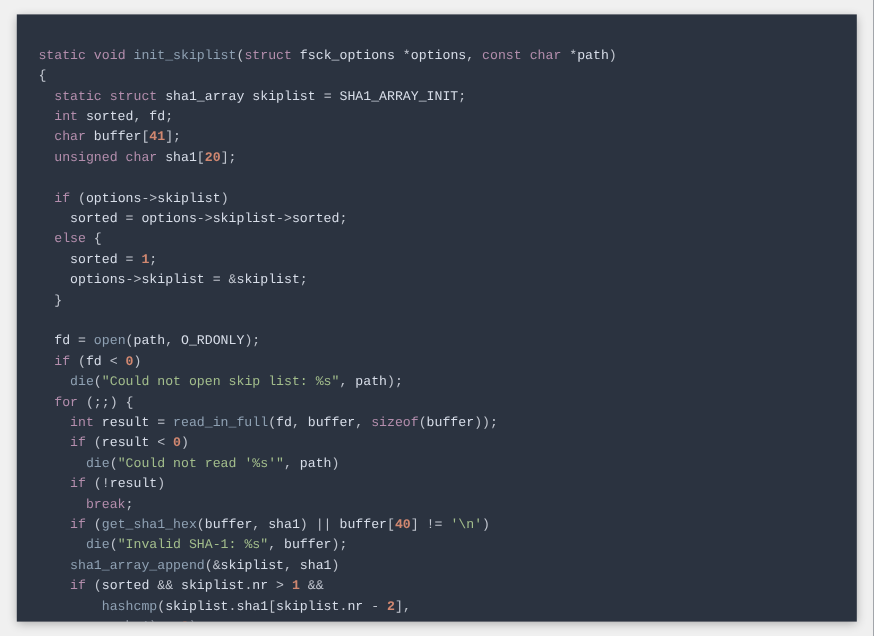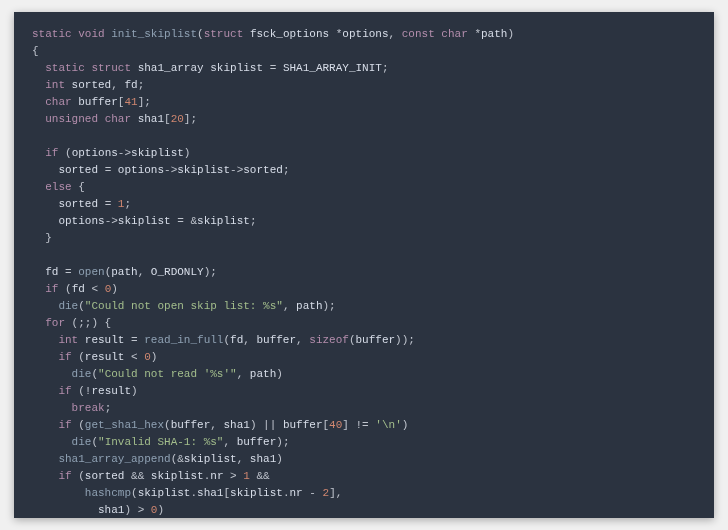--- a/index.html
+++ b/index.html
@@ -9,32 +9,32 @@
     background: #f0f0f0;
     display: flex;
     align-items: center;
     justify-content: center;
     font-family: 'Menlo', 'Consolas', 'Courier New', monospace;
   }
   .editor {
     width: 700px;
     height: 506px;
     background: #2b3340;
-    padding: 14px 18px;
+    padding: 27px 18px;
     font-size: 11px;
     line-height: 17px;
     color: #c0c5ce;
     overflow: hidden;
     white-space: pre;
     box-shadow: 0 2px 8px rgba(0,0,0,0.3);
   }
   .kw { color: #b48ead; }      
   .fn { color: #8fa1b3; }      
   .str { color: #a3be8c; }     
-  .num { color: #d08770; }     
+  .num { color: #d08770; font-weight: bold; }     
   .id { color: #d8dee9; }      
   .punct { color: #c0c5ce; }
   .op { color: #c0c5ce; }
 </style>
 </head>
 <body>
 
 <div class="editor" id="editor"><div><span class="kw">static </span><span class="kw">void </span><span class="fn">init_skiplist</span><span class="punct">(</span><span class="kw">struct </span><span class="id">fsck_options </span><span class="op">*</span><span class="id">options</span><span class="punct">, </span><span class="kw">const </span><span class="kw">char </span><span class="op">*</span><span class="id">path</span><span class="punct">)</span></div><div><span class="punct">{</span></div><div><span>  </span><span class="kw">static </span><span class="kw">struct </span><span class="id">sha1_array </span><span class="id">skiplist </span><span class="op">= </span><span class="id">SHA1_ARRAY_INIT</span><span class="punct">;</span></div><div><span>  </span><span class="kw">int </span><span class="id">sorted</span><span class="punct">, </span><span class="id">fd</span><span class="punct">;</span></div><div><span>  </span><span class="kw">char </span><span class="id">buffer</span><span class="punct">[</span><span class="num">41</span><span class="punct">]</span><span class="punct">;</span></div><div><span>  </span><span class="kw">unsigned </span><span class="kw">char </span><span class="id">sha1</span><span class="punct">[</span><span class="num">20</span><span class="punct">]</span><span class="punct">;</span></div><div>&nbsp;</div><div><span>  </span><span class="kw">if </span><span class="punct">(</span><span class="id">options</span><span class="op">-&gt;</span><span class="id">skiplist</span><span class="punct">)</span></div><div><span>    </span><span class="id">sorted </span><span class="op">= </span><span class="id">options</span><span class="op">-&gt;</span><span class="id">skiplist</span><span class="op">-&gt;</span><span class="id">sorted</span><span class="punct">;</span></div><div><span>  </span><span class="kw">else </span><span class="punct">{</span></div><div><span>    </span><span class="id">sorted </span><span class="op">= </span><span class="num">1</span><span class="punct">;</span></div><div><span>    </span><span class="id">options</span><span class="op">-&gt;</span><span class="id">skiplist </span><span class="op">= </span><span class="op">&amp;</span><span class="id">skiplist</span><span class="punct">;</span></div><div><span>  </span><span class="punct">}</span></div><div>&nbsp;</div><div><span>  </span><span class="id">fd </span><span class="op">= </span><span class="fn">open</span><span class="punct">(</span><span class="id">path</span><span class="punct">, </span><span class="id">O_RDONLY</span><span class="punct">)</span><span class="punct">;</span></div><div><span>  </span><span class="kw">if </span><span class="punct">(</span><span class="id">fd </span><span class="op">&lt; </span><span class="num">0</span><span class="punct">)</span></div><div><span>    </span><span class="fn">die</span><span class="punct">(</span><span class="str">"Could not open skip list: %s"</span><span class="punct">, </span><span class="id">path</span><span class="punct">)</span><span class="punct">;</span></div><div><span>  </span><span class="kw">for </span><span class="punct">(;;) {</span></div><div><span>    </span><span class="kw">int </span><span class="id">result </span><span class="op">= </span><span class="fn">read_in_full</span><span class="punct">(</span><span class="id">fd</span><span class="punct">, </span><span class="id">buffer</span><span class="punct">, </span><span class="kw">sizeof</span><span class="punct">(</span><span class="id">buffer</span><span class="punct">))</span><span class="punct">;</span></div><div><span>    </span><span class="kw">if </span><span class="punct">(</span><span class="id">result </span><span class="op">&lt; </span><span class="num">0</span><span class="punct">)</span></div><div><span>      </span><span class="fn">die</span><span class="punct">(</span><span class="str">"Could not read '%s'"</span><span class="punct">, </span><span class="id">path</span><span class="punct">)</span></div><div><span>    </span><span class="kw">if </span><span class="punct">(</span><span class="op">!</span><span class="id">result</span><span class="punct">)</span></div><div><span>      </span><span class="kw">break</span><span class="punct">;</span></div><div><span>    </span><span class="kw">if </span><span class="punct">(</span><span class="fn">get_sha1_hex</span><span class="punct">(</span><span class="id">buffer</span><span class="punct">, </span><span class="id">sha1</span><span class="punct">) </span><span class="op">|| </span><span class="id">buffer</span><span class="punct">[</span><span class="num">40</span><span class="punct">] </span><span class="op">!= </span><span class="str">'\n'</span><span class="punct">)</span></div><div><span>      </span><span class="fn">die</span><span class="punct">(</span><span class="str">"Invalid SHA-1: %s"</span><span class="punct">, </span><span class="id">buffer</span><span class="punct">)</span><span class="punct">;</span></div><div><span>    </span><span class="fn">sha1_array_append</span><span class="punct">(</span><span class="op">&amp;</span><span class="id">skiplist</span><span class="punct">, </span><span class="id">sha1</span><span class="punct">)</span></div><div><span>    </span><span class="kw">if </span><span class="punct">(</span><span class="id">sorted </span><span class="op">&amp;&amp; </span><span class="id">skiplist</span><span class="punct">.</span><span class="id">nr </span><span class="op">&gt; </span><span class="num">1 </span><span class="op">&amp;&amp;</span></div><div><span>        </span><span class="fn">hashcmp</span><span class="punct">(</span><span class="id">skiplist</span><span class="punct">.</span><span class="id">sha1</span><span class="punct">[</span><span class="id">skiplist</span><span class="punct">.</span><span class="id">nr </span><span class="op">- </span><span class="num">2</span><span class="punct">]</span><span class="punct">,</span></div><div><span>          </span><span class="id">sha1</span><span class="punct">) </span><span class="op">&gt; </span><span class="num">0</span><span class="punct">)</span></div></div>
 
 </body></html>

